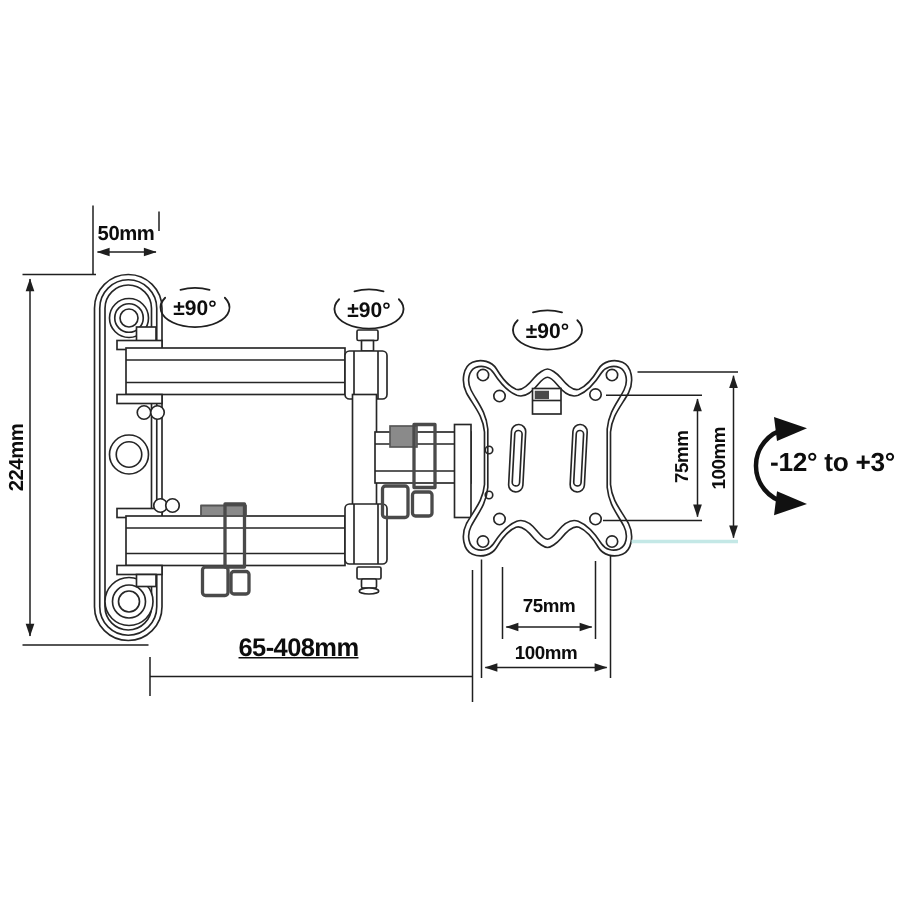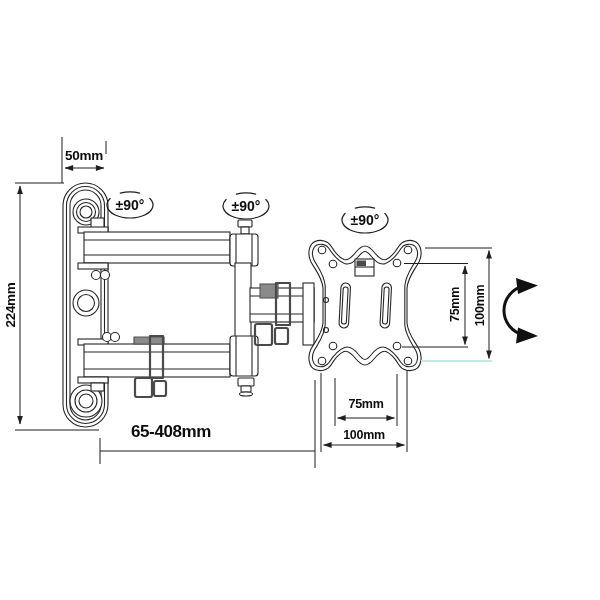--- a/index.html
+++ b/index.html
@@ -240,30 +240,31 @@
       <path d="M524,286 A25,25 0 0 0 524,335" fill="none" stroke="#111" stroke-width="3"></path>
       <polygon points="516,278 538,285.5 518,294" fill="#111"></polygon>
       <polygon points="518,327.5 538,336 516,343.5" fill="#111"></polygon>
     </g>
   </svg>
 
   <div class="dim-label sz13" style="left:58px;top:149px;width:52px;height:16px;">50mm</div>
 
   <div class="dim-label sz13 rot" style="left:-18px;top:297px;width:60px;height:16px;">224mm</div>
 
-  <div class="dim-label sz17" style="left:112px;top:423px;width:118px;height:19px;">65-408mm</div>
+  <div class="dim-label sz17" style="left:140px;top:423px;width:118px;height:19px;text-decoration:underline;">65-408mm</div>
 
   <div class="dim-label sz12 rot" style="left:428px;top:297px;width:56px;height:15px;">75mm</div>
 
   <div class="dim-label sz12 rot" style="left:453px;top:298px;width:56px;height:15px;">100mm</div>
 
   <div class="dim-label sz12" style="left:338px;top:398px;width:56px;height:15px;">75mm</div>
 
   <div class="dim-label sz12" style="left:336px;top:429px;width:56px;height:15px;">100mm</div>
 
   <div class="dim-label swivel" style="left:107px;top:198px;width:46px;height:15px;">±90°</div>
 
   <div class="dim-label swivel" style="left:223px;top:199px;width:46px;height:15px;">±90°</div>
 
   <div class="dim-label swivel" style="left:342px;top:213px;width:46px;height:15px;">±90°</div>
 
+  <div class="dim-label tilt" style="left:510px;top:299px;width:90px;height:19px;">-12° to +3°</div>
 
 </div>
 
 </body></html>

